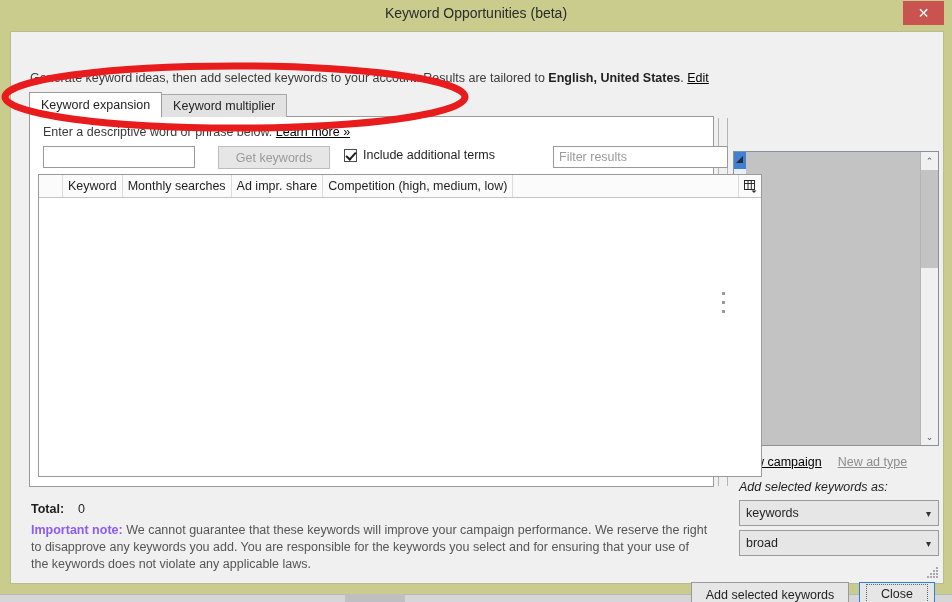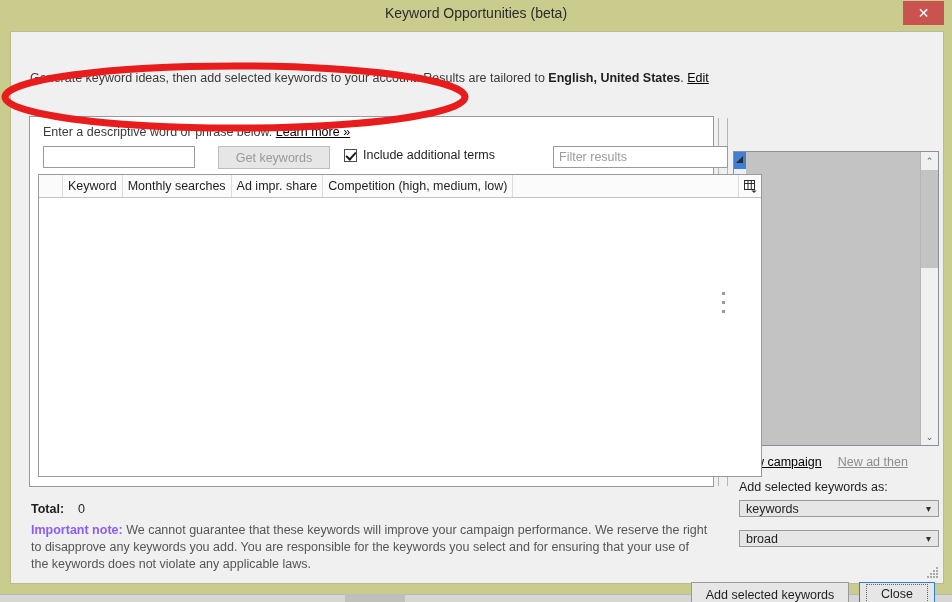--- a/index.html
+++ b/index.html
@@ -387,26 +387,26 @@
     left: 728px; top: 423px;
     font-size: 12.5px;
   }
   #right-links span { margin-right: 16px; }
   .right-label {
     position: absolute;
     left: 728px;
     font-size: 12.5px;
     color: #1f1f1f;
   }
-  #label-add-as { top: 448px; }
+  #label-add-as { top: 448px; font-style: italic; }
   #label-match { top: 496px; }
   .combo {
     position: absolute;
     left: 728px;
-    width: 200px; height: 17px;
+    width: 200px; height: 26px;
     background: #e6e6e6;
     border: 1px solid #9a9a9a;
     box-sizing: border-box;
     display: flex;
     align-items: center;
     font-size: 12.5px;
     color: #1f1f1f;
     padding-left: 6px;
     cursor: pointer;
   }
@@ -490,20 +490,22 @@
       <button id="close-btn">✕</button>
     </div>
 
     <div id="client">
 
       <div id="intro-line">
         <span>Generate keyword ideas, then add selected keywords to your account. Results are tailored to </span><b>English, United States</b><span>. </span><span class="link">Edit</span>
       </div>
 
       <div id="tabstrip">
+        <div class="tab active">Keyword expansion</div>
+        <div class="tab">Keyword multiplier</div>
       </div>
 
       <div id="leftpanel">
 
         <div id="subinstruction">
           <span>Enter a descriptive word or phrase below. </span><span class="link">Learn more »</span>
         </div>
 
         <div id="inputrow">
           <input id="seed-input" type="text" value="" style="">
@@ -578,21 +580,21 @@
         </div>
         <div id="tree-content"></div>
         <div id="tree-scrollbar">
           <div class="sb-arrow up">⌃</div>
           <div id="sb-thumb"></div>
           <div class="sb-arrow down">⌄</div>
         </div>
       </div>
 
       <div id="right-links">
-        <span class="link">New campaign</span><span class="link-disabled">New ad then</span>
+        <span class="link">New campaign</span><span class="link-disabled">New ad type</span>
       </div>
 
       <div class="right-label" id="label-add-as">Add selected keywords as:</div>
       <div class="combo" id="combo-add-as">
         <span>keywords</span>
         <span class="caret">▾</span>
       </div>
 
       <div class="right-label" id="label-match">Match group:</div>
       <div class="combo" id="combo-match">

